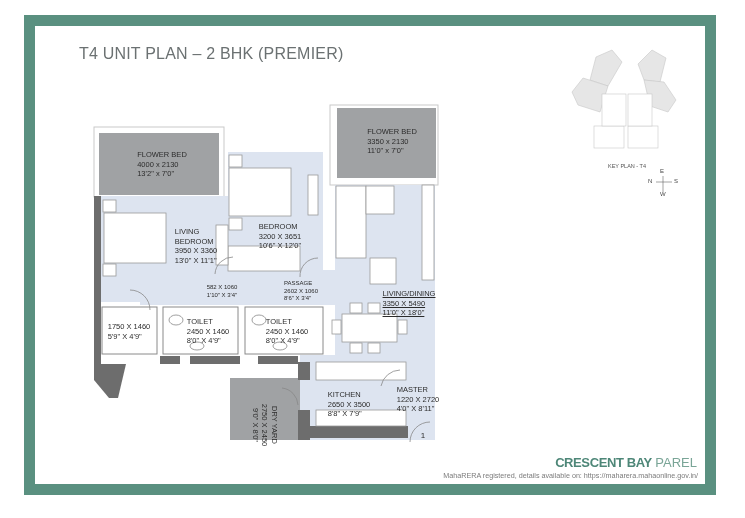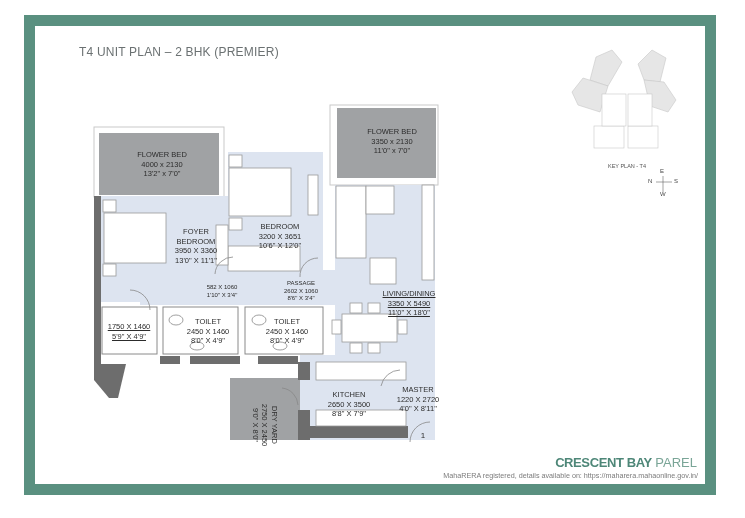--- a/index.html
+++ b/index.html
@@ -1,20 +1,20 @@
 <!DOCTYPE html>
 <html><head>
 <meta charset="utf-8">
 <style>
   html,body{margin:0;padding:0;background:#fff;}
   body{width:745px;height:518px;position:relative;overflow:hidden;font-family:"Liberation Sans",sans-serif;}
   .frame{position:absolute;left:24px;top:15px;width:692px;height:480px;border:11px solid #5a9080;box-sizing:border-box;background:#fff;}
-  .title{position:absolute;left:79px;top:45px;font-size:12px;color:#6b7172;letter-spacing:0.2px;}
+  .title{position:absolute;left:79px;top:45px;font-size:16px;color:#6b7172;letter-spacing:0.2px;}
   .plan{position:absolute;left:0;top:0;width:745px;height:518px;}
-  .lbl{position:absolute;font-size:7.5px;color:#2c2c2c;text-align:center;line-height:9.5px;white-space:nowrap;transform:translateX(-50%);}
+  .lbl{position:absolute;font-size:7.5px;color:#2c2c2c;text-align:left;line-height:9.5px;white-space:nowrap;transform:translateX(-50%);}
   .lbl.sm{font-size:6px;line-height:7.5px;}
   .brand{position:absolute;right:48px;top:455px;font-size:13px;color:#4e8778;margin-left:37px;}
   .brand b{font-weight:700;letter-spacing:-0.4px;}
   .brand span{font-weight:400;color:#7aa597;}
   .rera{position:absolute;right:47px;top:471px;font-size:7.2px;color:#7b7b7b;}
   .keylbl{position:absolute;left:608px;top:163px;font-size:5.5px;color:#555;}
   .compass{position:absolute;font-size:6px;color:#444;}
   .dry{position:absolute;left:265px;top:425px;font-size:7.5px;color:#2c2c2c;transform:translate(-50%,-50%) rotate(90deg);text-align:center;line-height:9.5px;white-space:nowrap;}
 </style>
 </head>
@@ -121,21 +121,21 @@
     <div>FLOWER BED</div>
     <div>4000 x 2130</div>
     <div>13'2" x 7'0"</div>
   </div>
 <div class="lbl" style="left:392px;top:127px;">
     <div>FLOWER BED</div>
     <div>3350 x 2130</div>
     <div>11'0" x 7'0"</div>
   </div>
 <div class="lbl" style="left:196px;top:227px;">
-    <div>FOYER</div>
+    <div>LIVING</div>
     <div>BEDROOM</div>
     <div>3950 X 3360</div>
     <div>13'0" X 11'1"</div>
   </div>
 <div class="lbl" style="left:280px;top:222px;">
     <div>BEDROOM</div>
     <div>3200 X 3651</div>
     <div>10'6" X 12'0"</div>
   </div>
 <div class="lbl sm" style="left:222px;top:284px;">
@@ -145,21 +145,21 @@
 <div class="lbl sm" style="left:301px;top:280px;">
     <div>PASSAGE</div>
     <div>2602 X 1060</div>
     <div>8'6" X 3'4"</div>
   </div>
 <div class="lbl" style="left:409px;top:289px;text-decoration:underline;">
     <div>LIVING/DINING</div>
     <div>3350 X 5490</div>
     <div>11'0" X 18'0"</div>
   </div>
-<div class="lbl" style="left:129px;top:322px;text-decoration:underline;">
+<div class="lbl" style="left:129px;top:322px;">
     <div>1750 X 1460</div>
     <div>5'9" X 4'9"</div>
   </div>
 <div class="lbl" style="left:208px;top:317px;">
     <div>TOILET</div>
     <div>2450 X 1460</div>
     <div>8'0" X 4'9"</div>
   </div>
 <div class="lbl" style="left:287px;top:317px;">
     <div>TOILET</div>

